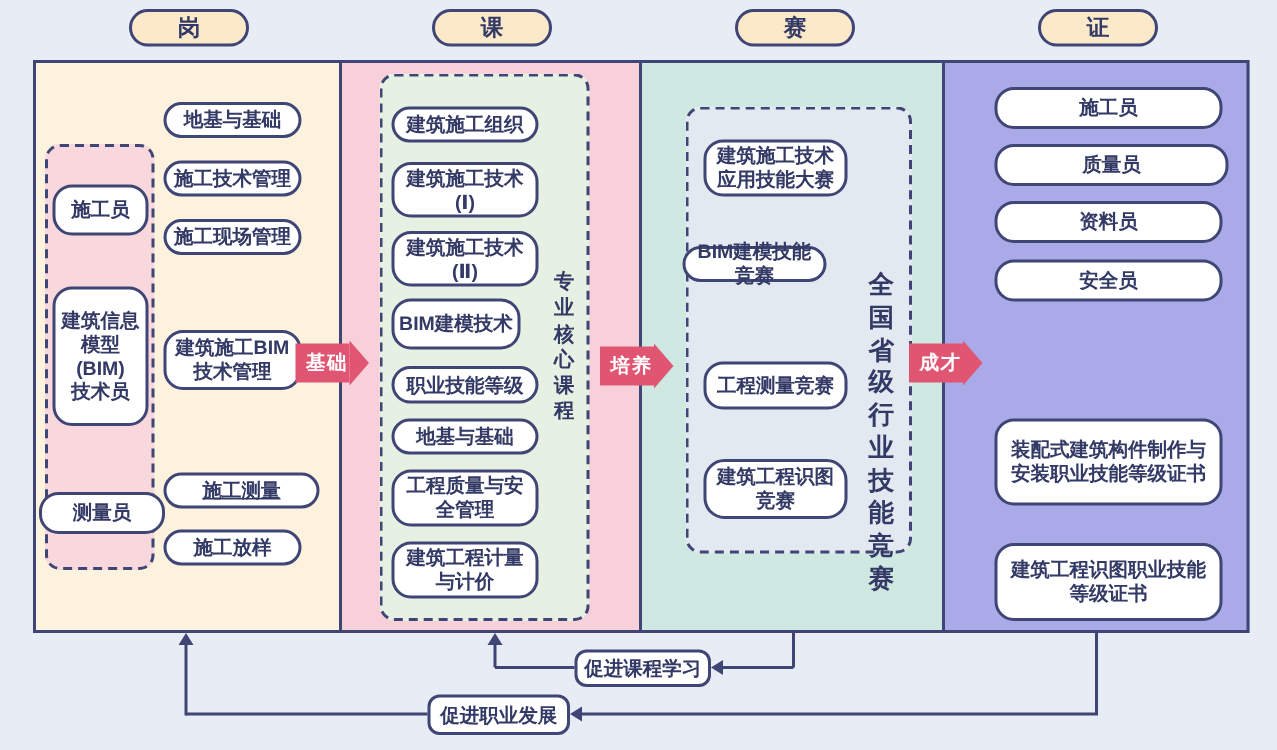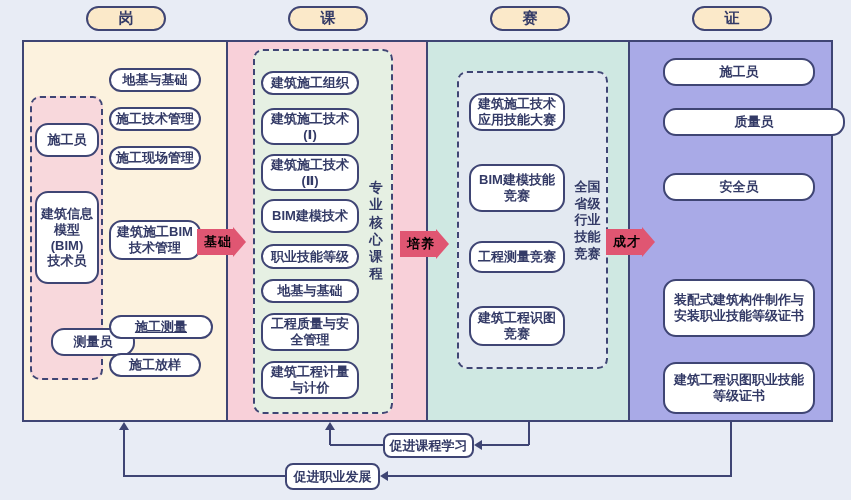--- a/index.html
+++ b/index.html
@@ -46,21 +46,21 @@
   }
   
   .side-label {
     position:absolute; font-size:13.5px; font-weight:600;
     color:#333A66; text-align:center; white-space:pre-line;
     line-height:1.28;
   }
   
   .flow-arrow { position:absolute; display:flex; align-items:center; z-index:5; }
   .fa-body {
-    background:#E05672; color:#000000;
+    background:#E05672; color:#ffffff;
     font-size:13px; font-weight:bold; letter-spacing:1px;
     padding:4px 1px 4px 7px;
   }
   .fa-head {
     width:0; height:0;
     border-top:15px solid transparent;
     border-bottom:15px solid transparent;
     border-left:13px solid #E05672;
   }
   
@@ -92,71 +92,72 @@
   <div class="pill" style="left:490px;top:6px;">赛</div>
   <div class="pill" style="left:692px;top:6px;">证</div>
 
   <section class="col col-gang">
     <div class="group jobs-group" style="left:6px;top:54px;width:73px;height:284px;"></div>
     <div class="node" style="left:11px;top:81px;width:64px;height:34px;">施工员</div>
     <div class="node" style="left:11px;top:149px;width:64px;height:93px;">建筑信息
 模型
 (BIM)
 技术员</div>
-    <div class="node" style="left:27px;top:286px;width:84px;height:28px;">测量员</div>
+    <div class="node" style="left:2px;top:286px;width:84px;height:28px;">测量员</div>
     <div class="node" style="left:85px;top:26px;width:92px;height:24px;">地基与基础</div>
     <div class="node" style="left:85px;top:65px;width:92px;height:24px;">施工技术管理</div>
     <div class="node" style="left:85px;top:104px;width:92px;height:24px;">施工现场管理</div>
     <div class="node" style="left:85px;top:178px;width:92px;height:40px;">建筑施工BIM
 技术管理</div>
     <div class="node" style="left:85px;top:273px;width:104px;height:24px;text-decoration:underline;">施工测量</div>
     <div class="node" style="left:85px;top:311px;width:92px;height:24px;">施工放样</div>
   </section>
 
   <section class="col col-ke">
     <div class="group courses-group" style="left:25px;top:7px;width:140px;height:365px;"></div>
     <div class="node" style="left:33px;top:29px;width:98px;height:24px;">建筑施工组织</div>
     <div class="node" style="left:33px;top:66px;width:98px;height:37px;">建筑施工技术
 (Ⅰ)</div>
     <div class="node" style="left:33px;top:112px;width:98px;height:37px;">建筑施工技术
 (Ⅱ)</div>
-    <div class="node" style="left:33px;top:157px;width:98px;height:34px;">BIM建模技术</div>
+    <div class="node" style="left:33px;top:157px;width:86px;height:34px;">BIM建模技术</div>
     <div class="node" style="left:33px;top:202px;width:98px;height:25px;">职业技能等级</div>
     <div class="node" style="left:33px;top:237px;width:98px;height:24px;">地基与基础</div>
     <div class="node" style="left:33px;top:271px;width:98px;height:38px;">工程质量与安
 全管理</div>
     <div class="node" style="left:33px;top:319px;width:98px;height:38px;">建筑工程计量
 与计价</div>
     <div class="side-label" style="left:138px;top:137px;width:20px;">专
 业
 核
 心
 课
 程</div>
   </section>
 
   <section class="col col-sai">
     <div class="group comp-group" style="left:29px;top:29px;width:151px;height:298px;"></div>
     <div class="node" style="left:41px;top:51px;width:96px;height:38px;">建筑施工技术
 应用技能大赛</div>
-    <div class="node" style="left:41px;top:122px;width:96px;height:48px;">BIM建模技能
+    <div class="node" style="left:27px;top:122px;width:96px;height:24px;">BIM建模技能
 竞赛</div>
     <div class="node" style="left:41px;top:199px;width:96px;height:32px;">工程测量竞赛</div>
     <div class="node" style="left:41px;top:264px;width:96px;height:40px;border-radius:14px;">建筑工程识图
 竞赛</div>
-    <div class="side-label" style="left:144px;top:137px;width:31px;font-size:13px;">全国
+    <div class="side-label" style="left:144px;top:137px;width:31px;font-size:17px;">全国
 省级
 行业
 技能
 竞赛</div>
   </section>
 
   <section class="col col-zheng">
     <div class="node" style="left:33px;top:16px;width:152px;height:28px;">施工员</div>
-    <div class="node" style="left:33px;top:54px;width:182px;height:28px;margin-top:12px;">质量员</div>
+    <div class="node" style="left:33px;top:54px;width:156px;height:28px;">质量员</div>
+    <div class="node" style="left:33px;top:92px;width:152px;height:28px;">资料员</div>
     <div class="node" style="left:33px;top:131px;width:152px;height:28px;">安全员</div>
     <div class="node" style="left:33px;top:237px;width:152px;height:58px;">装配式建筑构件制作与
 安装职业技能等级证书</div>
     <div class="node" style="left:33px;top:304px;width:152px;height:52px;margin-top:16px;">建筑工程识图职业技能
 等级证书</div>
   </section>
 
   <div class="flow-arrow" style="left:197px;top:227px;">
     <span class="fa-body">基础</span>
     <span class="fa-head"></span>

